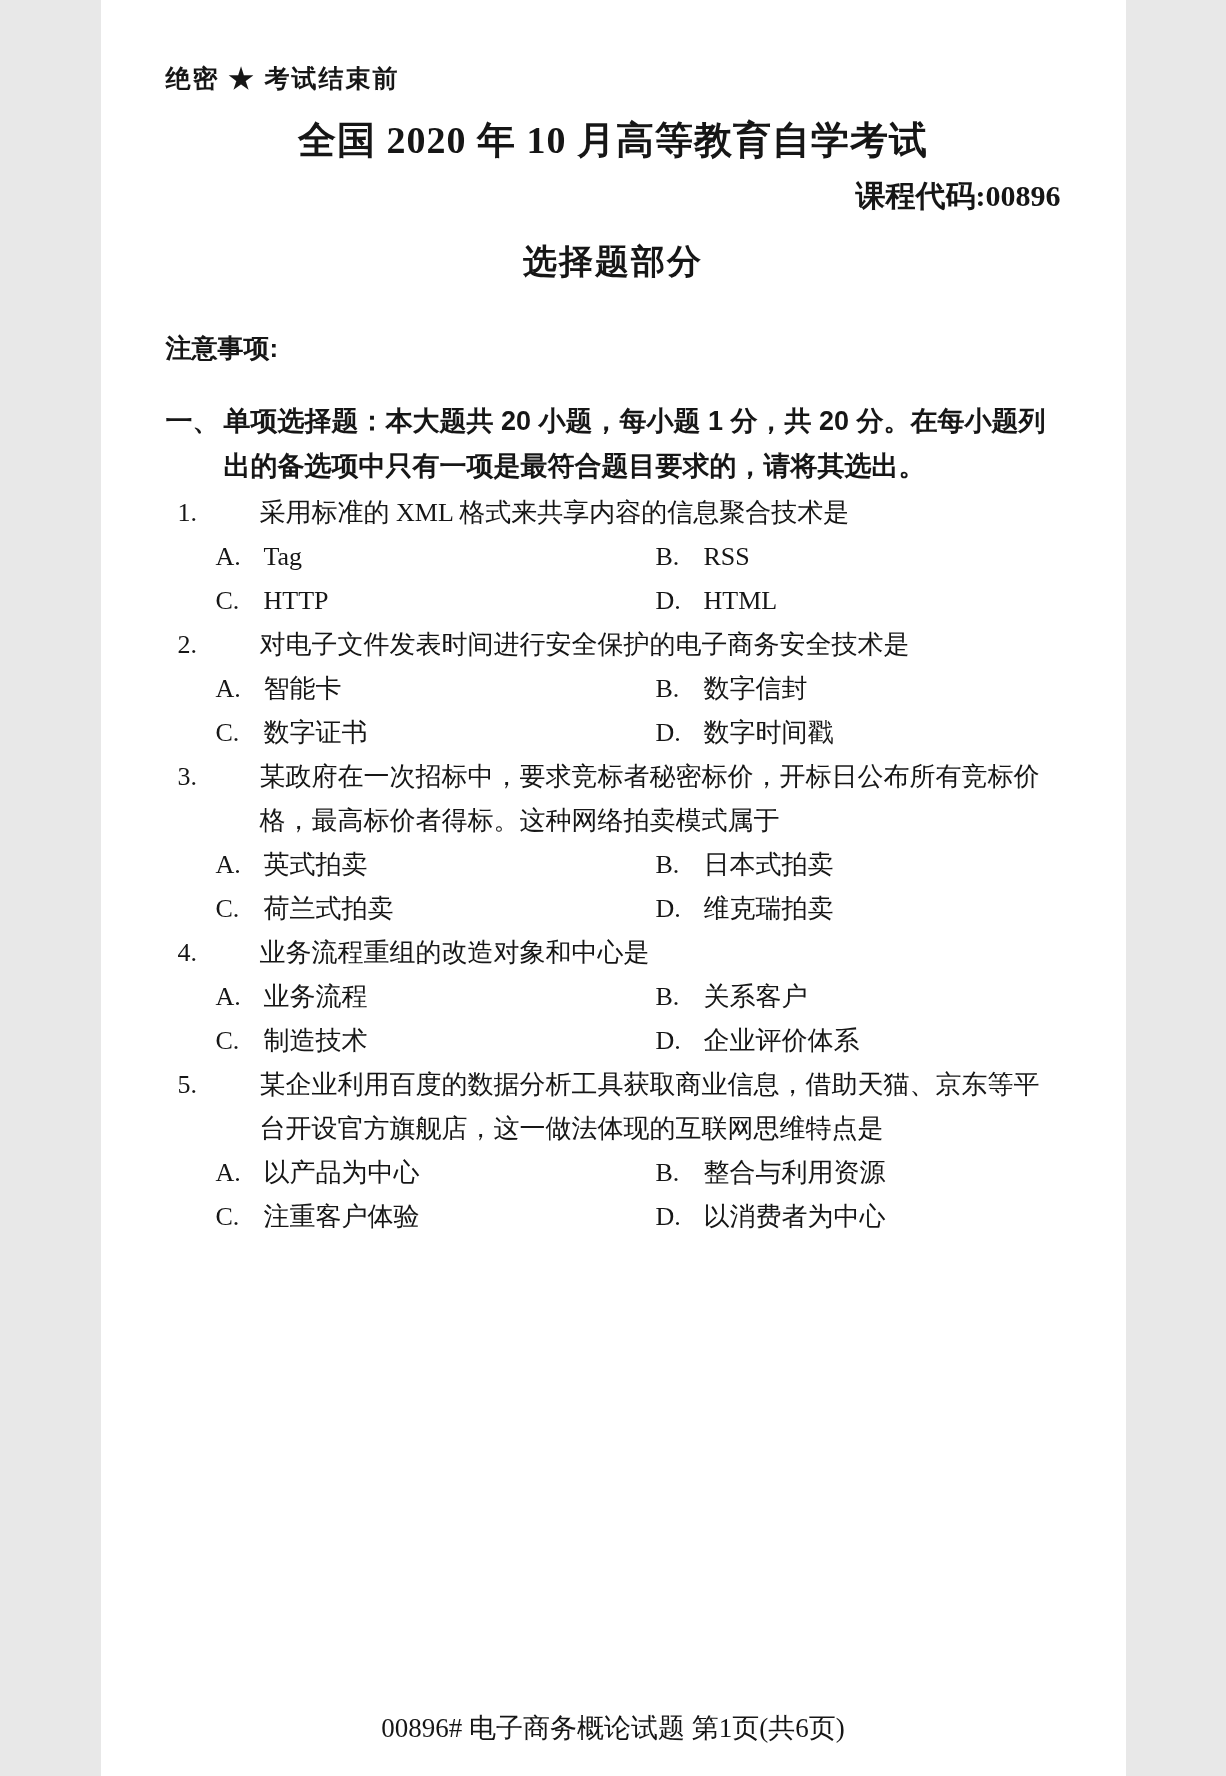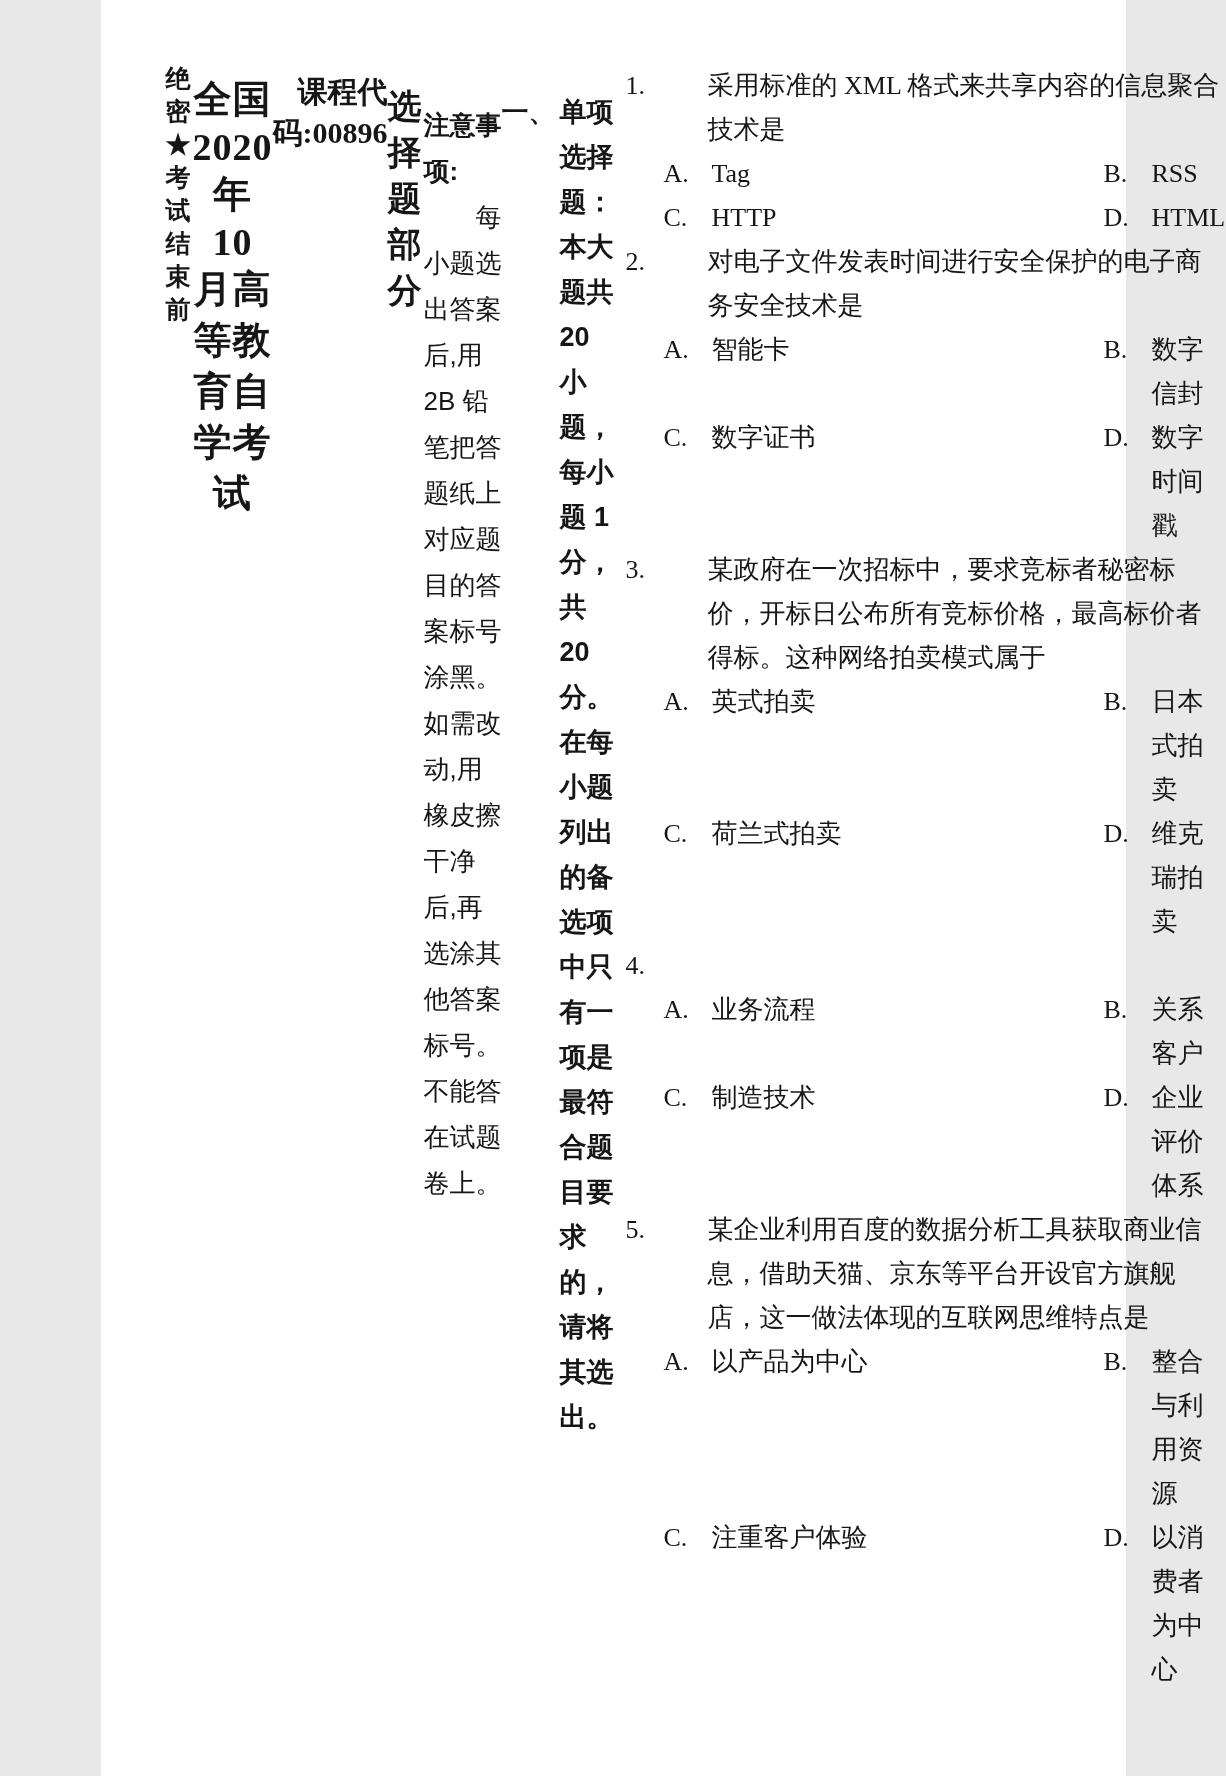--- a/index.html
+++ b/index.html
@@ -6,21 +6,21 @@
   html, body { margin: 0; padding: 0; background: #e8e8e8; }
   .page {
     position: relative;
     width: 1025px;
     min-height: 1776px;
     margin: 0 auto;
     background: #ffffff;
     color: #161616;
     padding: 62px 65px 30px 65px;
     display: flex;
-    flex-direction: row;
+    flex-direction: column;
     font-family: "Liberation Serif", serif;
   }
   
   .classification {
     font-family: "Liberation Sans", sans-serif;
     font-weight: 700;
     font-size: 25px;
     letter-spacing: 2px;
     margin-bottom: 8px;
   }
@@ -106,21 +106,20 @@
   <div class="exam-session">全国 2020 年 10 月高等教育自学考试</div>
 
 
   <div class="course-code">课程代码:00896</div>
 
 
   <div class="section-title">选择题部分</div>
 
   <div class="notice">
     <div class="notice-label">注意事项:</div>
-    <p class="notice-body">每小题选出答案后,用 2B 铅笔把答题纸上对应题目的答案标号涂黑。如需改动,用橡皮擦干净后,再选涂其他答案标号。不能答在试题卷上。</p>
   </div>
 
   <div class="part-heading">
     <span class="part-marker">一、</span>
     <span class="part-text">单项选择题：本大题共 20 小题，每小题 1 分，共 20 分。在每小题列出的备选项中只有一项是最符合题目要求的，请将其选出。</span>
   </div>
 
   <div class="questions" id="question-list">
   <div class="question">
     <div class="q-head">
@@ -196,20 +195,21 @@
           <div class="opt">
         <span class="opt-letter">D.</span>
         <span class="opt-text">维克瑞拍卖</span>
       </div>
         </div>
   </div>
 
   <div class="question">
     <div class="q-head">
       <span class="q-num">4.</span>
+      <span class="q-stem">业务流程重组的改造对象和中心是</span>
     </div>
     <div class="q-options">
 
     <div class="opt">
         <span class="opt-letter">A.</span>
         <span class="opt-text">业务流程</span>
       </div>
           <div class="opt">
         <span class="opt-letter">B.</span>
         <span class="opt-text">关系客户</span>

